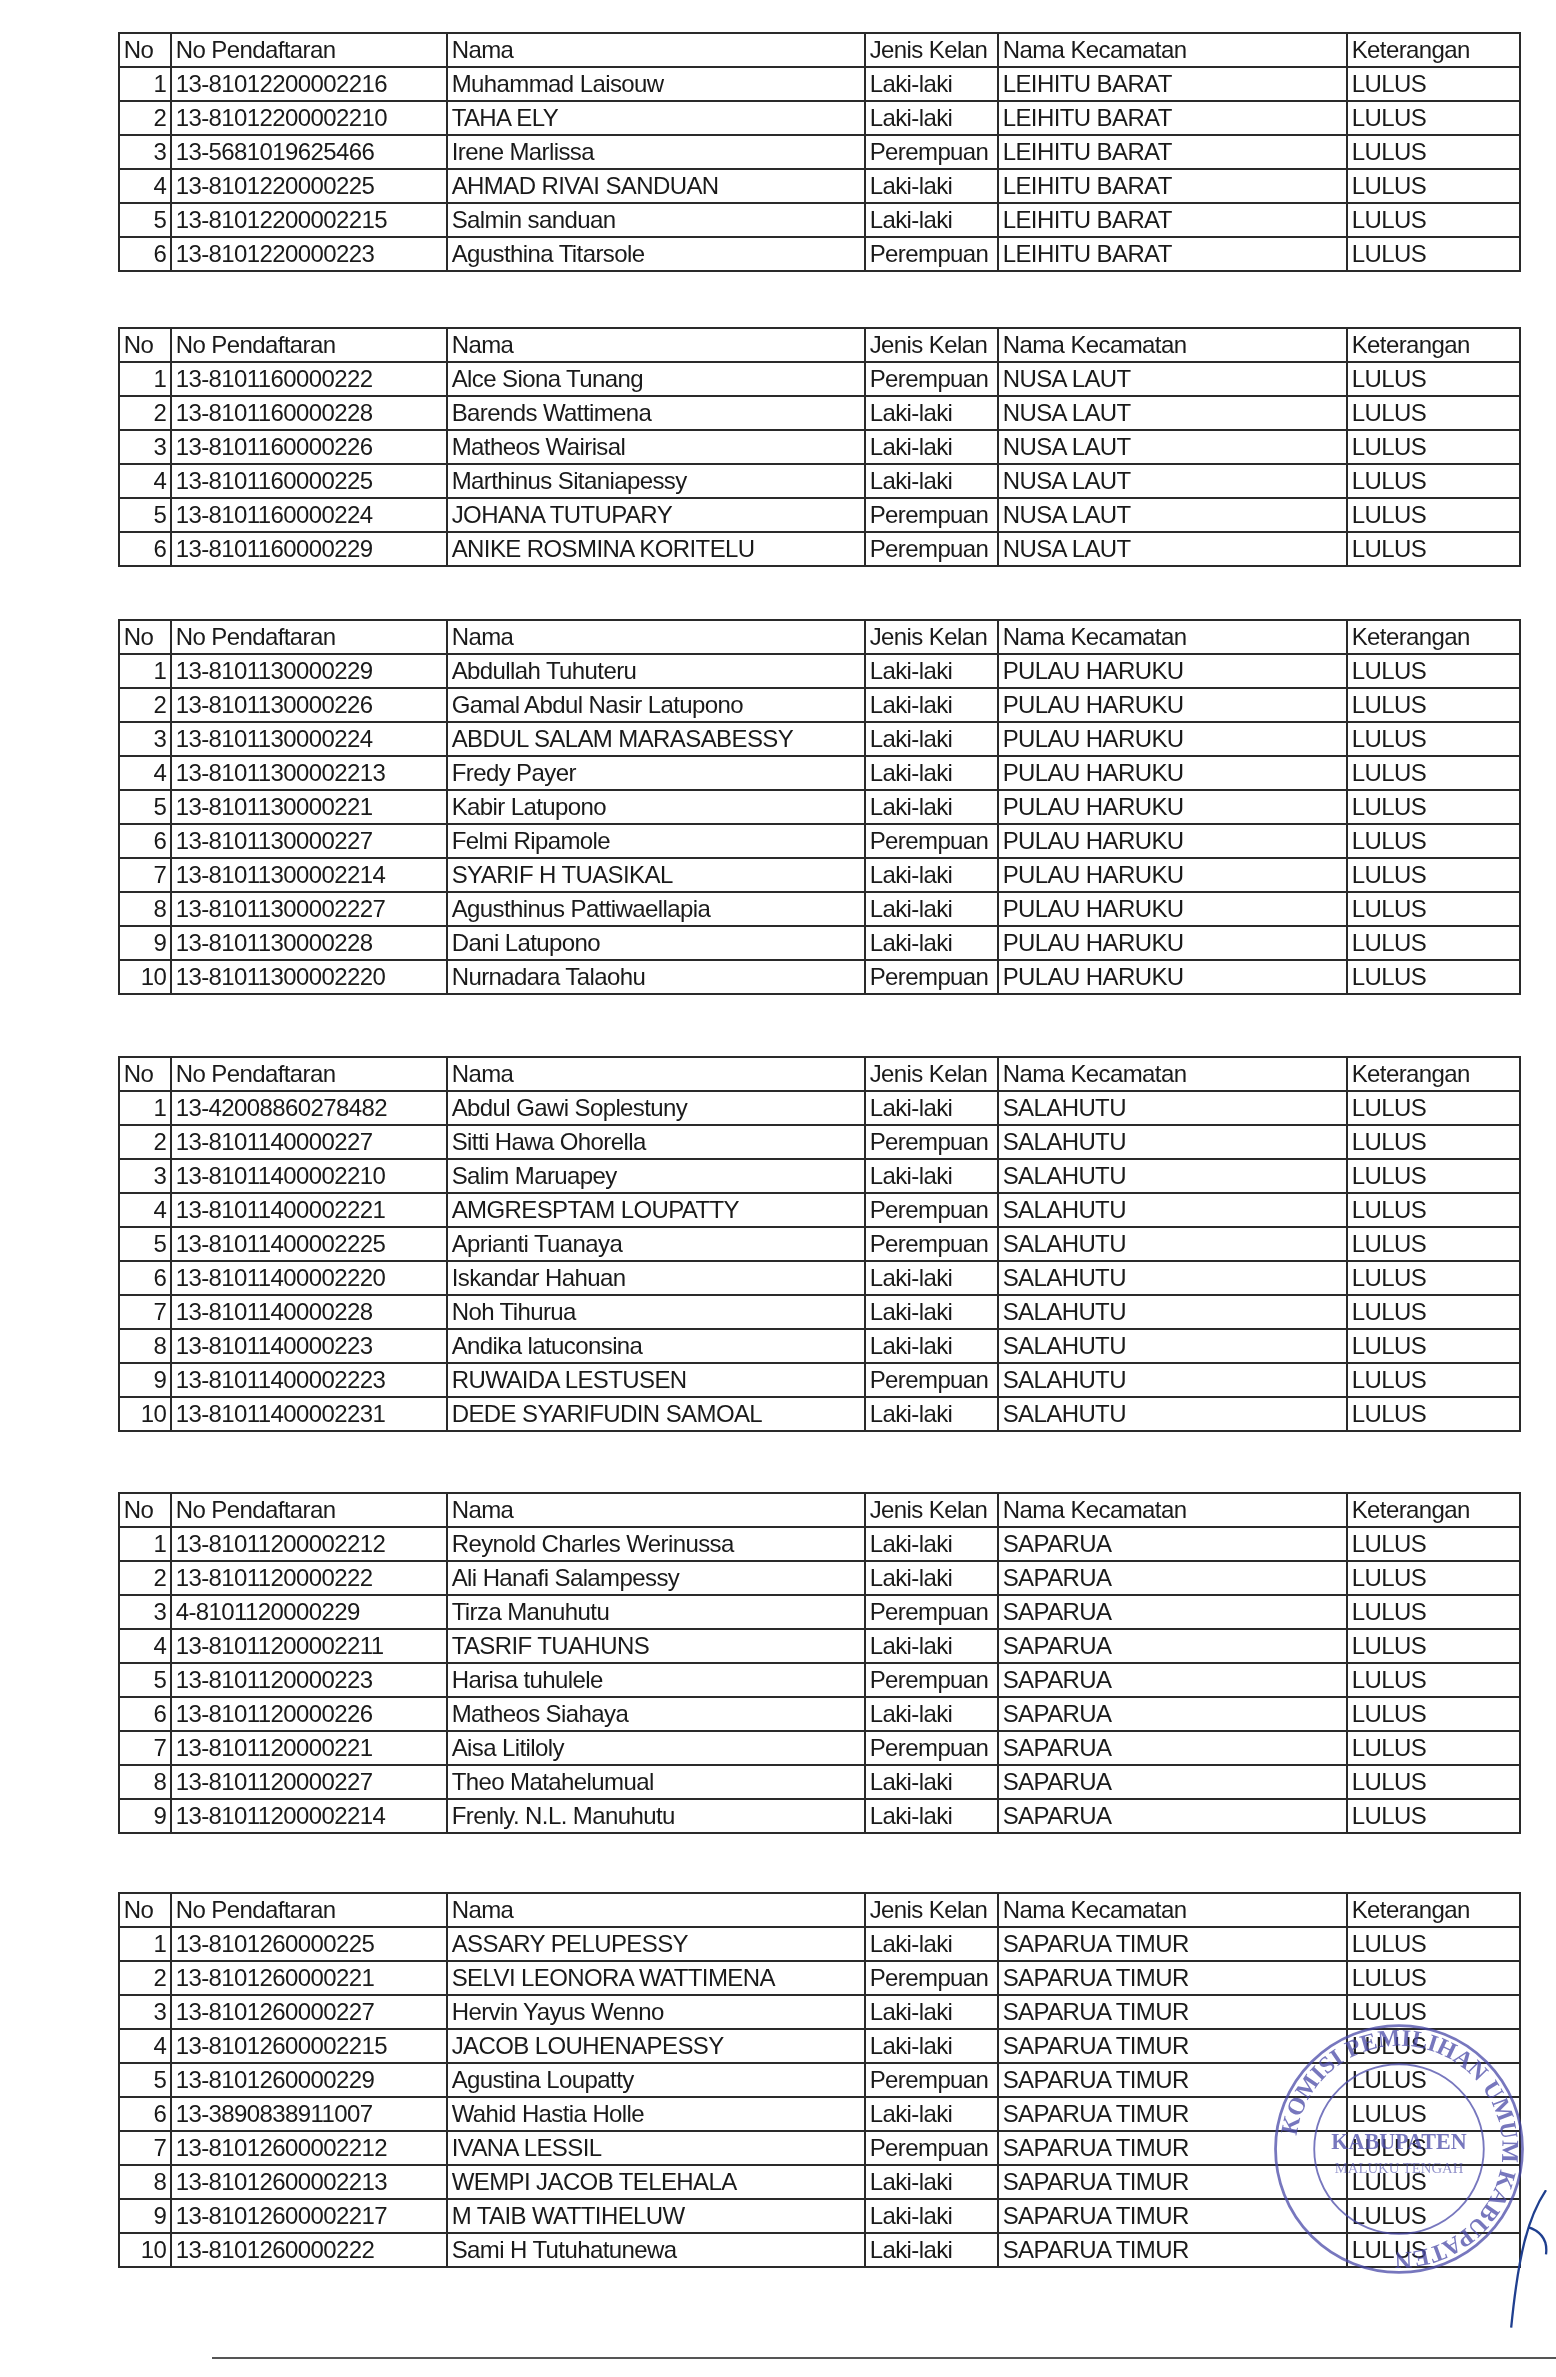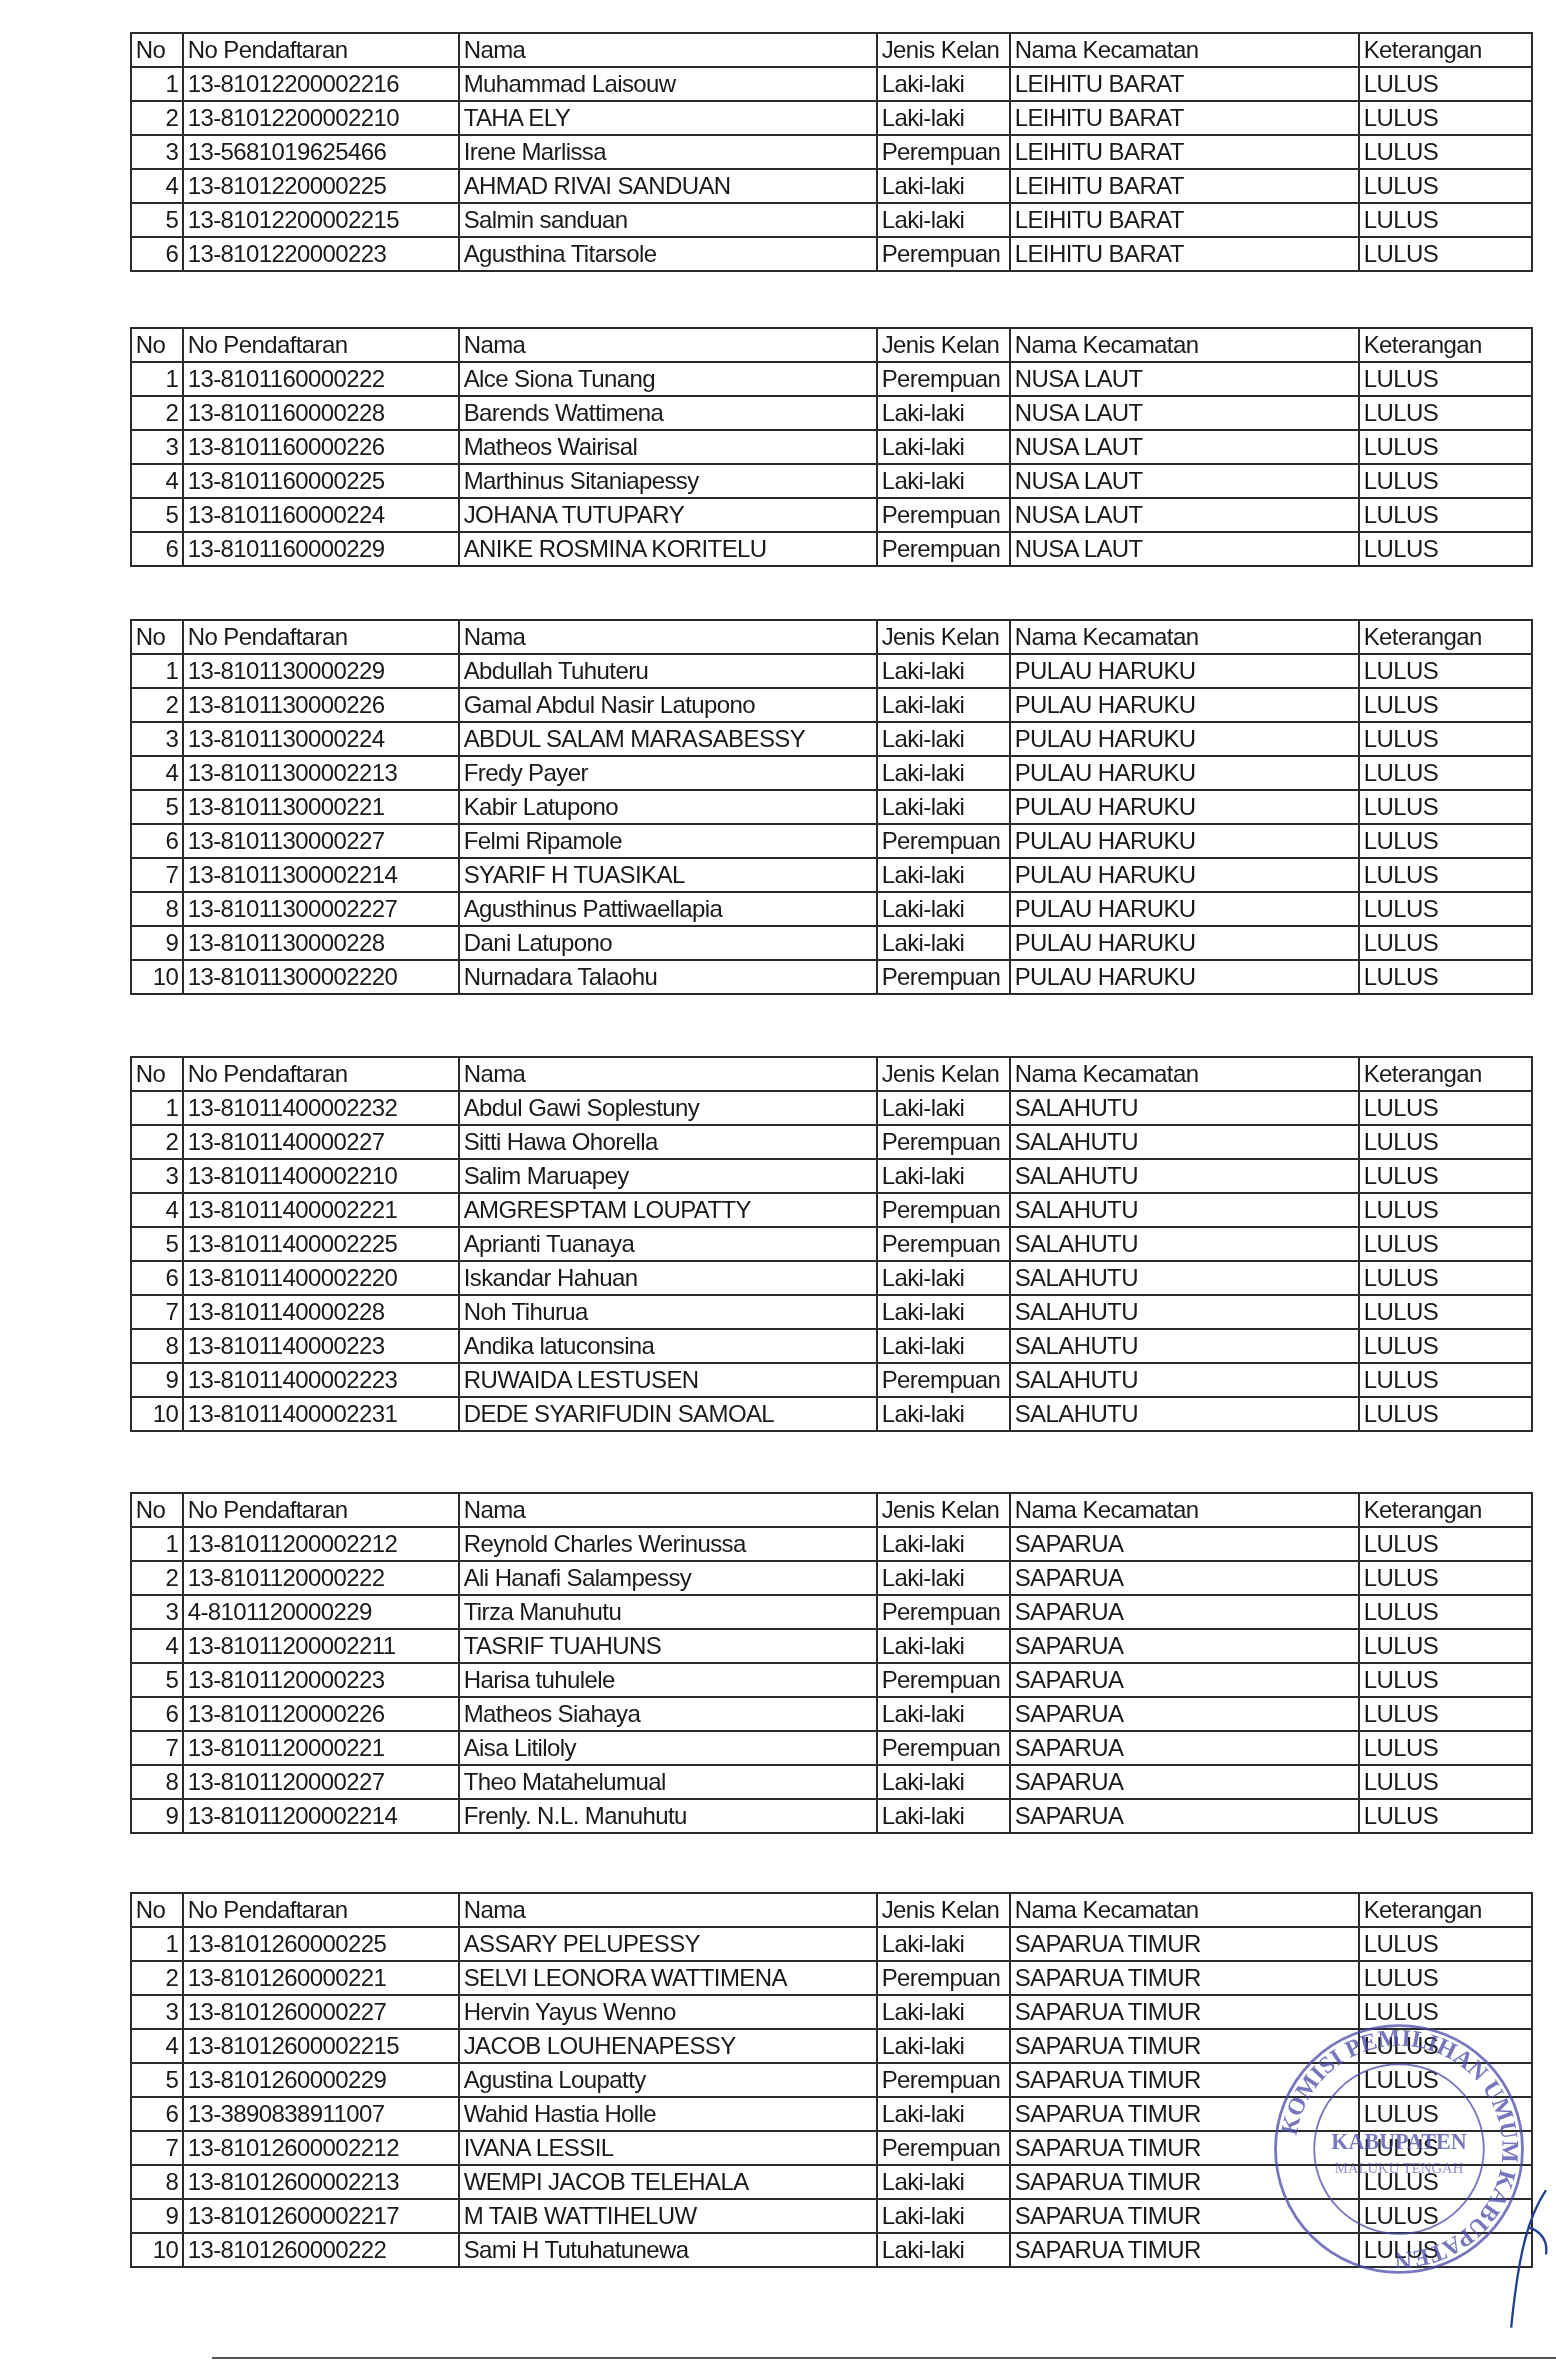--- a/index.html
+++ b/index.html
@@ -1,18 +1,18 @@
 <!DOCTYPE html>
 <html style="font-size:14.7px"><head>
 <meta charset="utf-8">
 <style>
   html, body { margin: 0; padding: 0; background: #ffffff; }
   body { width: 1557px; height: 2377px; position: relative; overflow: hidden;
          font-family: "Liberation Sans Narrow", "Liberation Sans", sans-serif; color: #1a1a1a; }
-  .tbl { position: absolute; left: 130px; width: 1400px; border-collapse: collapse; table-layout: fixed; }
+  .tbl { position: absolute; left: 118px; width: 1400px; border-collapse: collapse; table-layout: fixed; }
   .tbl td { border: 2.3px solid #2a2a2a; height: 32px; padding: 0 3.7px; font-size: 24px;
             line-height: 32px; white-space: nowrap; overflow: hidden; vertical-align: bottom;
             letter-spacing: -0.6px; }
   .tbl td.no { text-align: right; }
   .c-no { width: 52px; } .c-reg { width: 276px; } .c-nama { width: 418px; }
   .c-jk { width: 133px; } .c-kec { width: 349px; } .c-ket { width: 173px; }
   .bottom-line { position: absolute; left: 212px; top: 2357px; width: 1345px; height: 1.8px; background: #555; }
   .stamp { position: absolute; left: 1270px; top: 2020px; width: 258px; height: 258px; }
   .sig { position: absolute; left: 1491px; top: 2190px; width: 66px; height: 147px; }
 </style>
@@ -269,21 +269,21 @@
         <tr>
           <td>No</td>
           <td>No Pendaftaran</td>
           <td>Nama</td>
           <td>Jenis Kelan</td>
           <td>Nama Kecamatan</td>
           <td>Keterangan</td>
         </tr>
         <tr>
           <td class="no">1</td>
-          <td>13-81011400002232</td>
+          <td>13-42008860278482</td>
           <td>Abdul Gawi Soplestuny</td>
           <td>Laki-laki</td>
           <td>SALAHUTU</td>
           <td>LULUS</td>
         </tr>
         <tr>
           <td class="no">2</td>
           <td>13-8101140000227</td>
           <td>Sitti Hawa Ohorella</td>
           <td>Perempuan</td>

